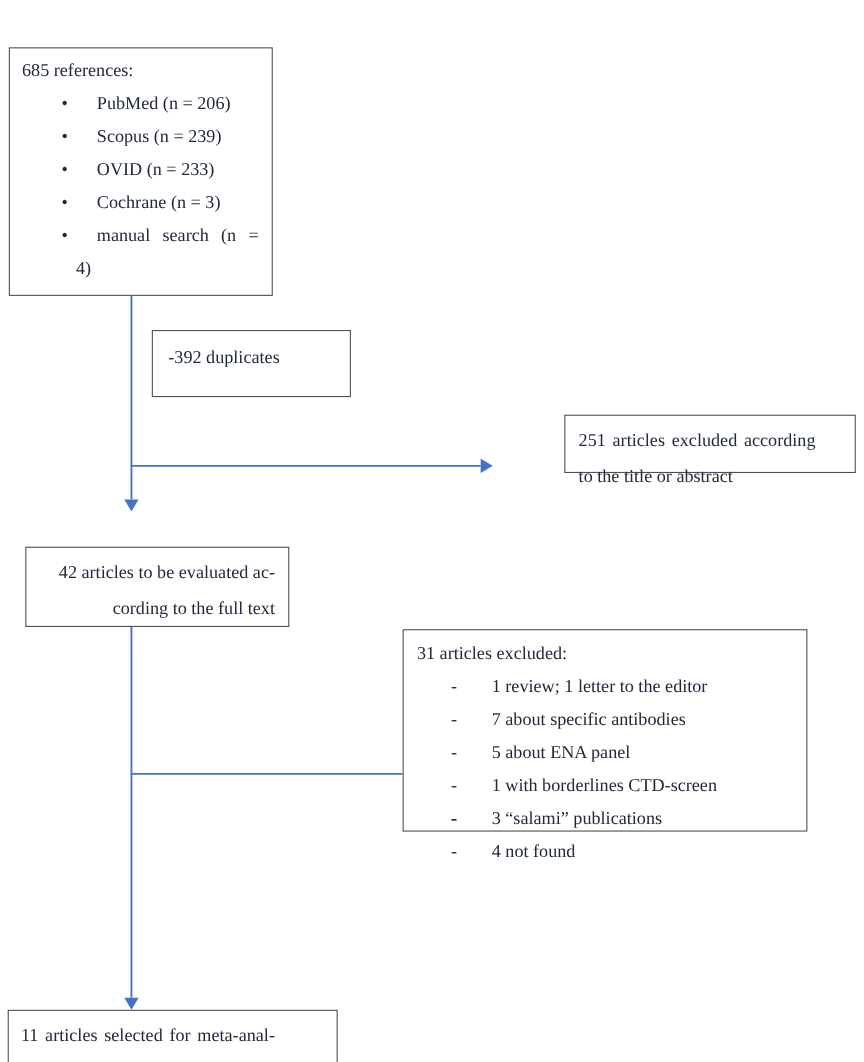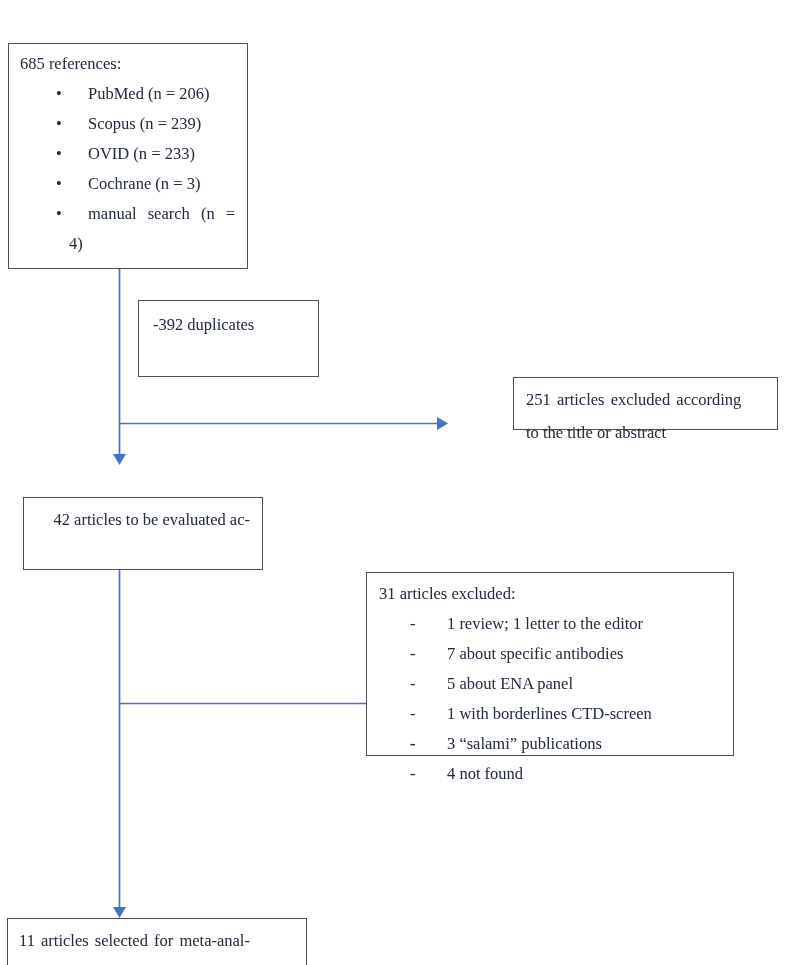--- a/index.html
+++ b/index.html
@@ -27,21 +27,21 @@
   .ln30 { line-height: 30px; white-space: nowrap; }
 
   .item { position: relative; line-height: 30px; white-space: nowrap; }
   .marker { position: absolute; top: 0; }
 
   .box-sources { left: 8px;   top: 8px;   width: 240px; height: 226px; padding: 5px 11px; }
   .box-sources .item   { padding-left: 68px; }
   .box-sources .marker { left: 36px; }
   .box-sources .cont   { padding-left: 49px; line-height: 30px; }
 
-  .box-duplicates { left: 138px; top: 265px; width: 181px; height: 77px; padding: 12px 14px; }
+  .box-duplicates { left: 138px; top: 265px; width: 181px; height: 61px; padding: 12px 14px; }
   .box-duplicates .ln { line-height: 24px; }
 
   .box-title-abstract { left: 513px; top: 342px; width: 265px; height: 53px; padding: 5px 12px; }
   .box-fulltext       { left: 23px;  top: 462px; width: 240px; height: 73px; padding: 5px 12px; text-align: right; }
 
   .box-excluded { left: 366px; top: 537px; width: 368px; height: 184px; padding: 6px 12px; }
   .box-excluded .item   { padding-left: 68px; }
   .box-excluded .marker { left: 31px; }
 
   .box-selected { left: 7px; top: 883px; width: 300px; height: 75px; padding: 5px 11px; }
@@ -101,20 +101,21 @@
     <div class="ln">-392 duplicates</div>
   </div>
 
   <div class="box box-title-abstract">
     <div class="ln wsm">251 articles excluded according</div>
     <div class="ln">to the title or abstract</div>
   </div>
 
   <div class="box box-fulltext">
     <div class="ln">42 articles to be evaluated ac-</div>
+    <div class="ln">cording to the full text</div>
   </div>
 
   <div class="box box-excluded">
     <div class="ln30">31 articles excluded:</div>
     <div class="item">
       <span class="marker">-</span>
       <span>1 review; 1 letter to the editor</span>
     </div>
     <div class="item">
       <span class="marker">-</span>

